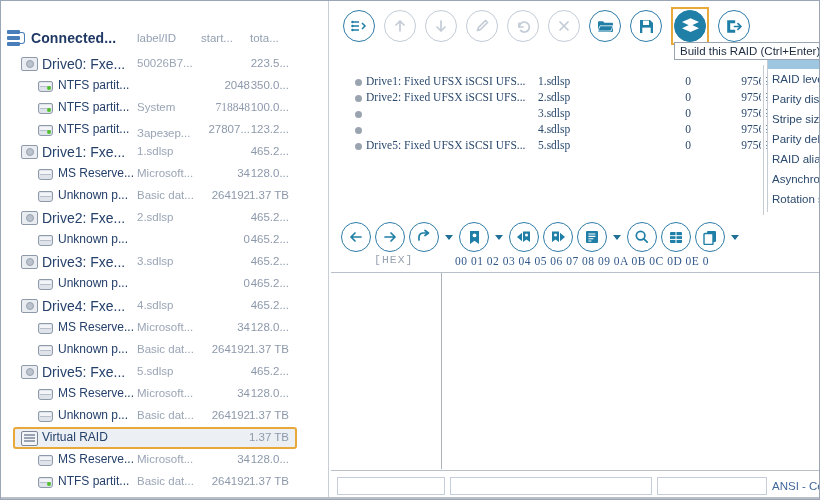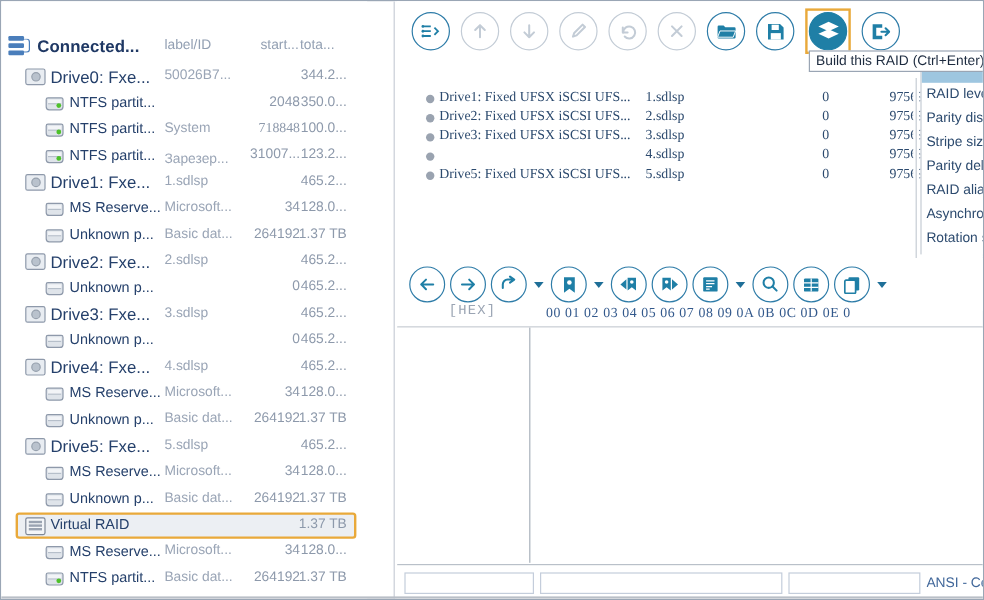--- a/index.html
+++ b/index.html
@@ -119,32 +119,32 @@
       <div class="th-icon">
         <div class="icon-server">
             <i></i>
             <i></i>
             <i></i>
             <u></u>
           </div>
       </div>
       <div class="th-title">Connected...</div>
       <div class="th-col" style="position:absolute;left:136px;">label/ID</div>
-      <div class="th-col" style="position:absolute;left:200px;margin-left:16px;">start...</div>
+      <div class="th-col" style="position:absolute;left:200px;">start...</div>
       <div class="th-col" style="position:absolute;left:249px;">tota...</div>
     </div>
 
     <div id="tree-rows">
         <div class="trow drive">
           <div class="ic" style="position: absolute; left: 18px; top: 0px; height: 22px; width: 20px; display: flex; align-items: center;">
             <div class="icon-drive"></div>
           </div>
           <div class="nm" style="position: absolute; left: 41px; top: 3px;">Drive0: Fxe...</div>
           <div class="lb" style="left: 136px; top: 4px;">50026B7...</div>
-          <div class="tt" style="left: 232px; top: 4px; width: 56px;">344.2...</div>
+          <div class="tt" style="left: 232px; top: 4px; width: 56px;">223.5...</div>
         </div>
         <div class="trow partition">
           <div class="ic" style="position: absolute; left: 34px; top: 0px; height: 22px; width: 20px; display: flex; align-items: center;">
             <div class="icon-part led"></div>
           </div>
           <div class="nm" style="position: absolute; left: 57px; top: 3px;">NTFS partit...</div>
           <div class="lb" style="left: 136px; top: 4px; margin-top: 48px;">Зарезер...</div>
           <div class="st" style="left: 186px; top: 4px; width: 63px;">2048</div>
           <div class="tt" style="left: 232px; top: 4px; width: 56px; text-align: right;">350.0...</div>
         </div>
@@ -155,21 +155,21 @@
           <div class="nm" style="position: absolute; left: 57px; top: 3px;">NTFS partit...</div>
           <div class="lb" style="left: 136px; top: 4px;">System</div>
           <div class="st" style="left: 186px; top: 4px; width: 63px; font-family: Liberation Serif, serif;">718848</div>
           <div class="tt" style="left: 232px; top: 4px; width: 56px;">100.0...</div>
         </div>
         <div class="trow partition">
           <div class="ic" style="position: absolute; left: 34px; top: 0px; height: 22px; width: 20px; display: flex; align-items: center;">
             <div class="icon-part led"></div>
           </div>
           <div class="nm" style="position: absolute; left: 57px; top: 3px;">NTFS partit...</div>
-          <div class="st" style="left: 186px; top: 4px; width: 63px;">31007...</div>
+          <div class="st" style="left: 186px; top: 4px; width: 63px;">27807...</div>
           <div class="tt" style="left: 232px; top: 4px; width: 56px;">123.2...</div>
         </div>
         <div class="trow drive">
           <div class="ic" style="position: absolute; left: 18px; top: 0px; height: 22px; width: 20px; display: flex; align-items: center;">
             <div class="icon-drive"></div>
           </div>
           <div class="nm" style="position: absolute; left: 41px; top: 3px;">Drive1: Fxe...</div>
           <div class="lb" style="left: 136px; top: 4px;">1.sdlsp</div>
           <div class="tt" style="left: 232px; top: 4px; width: 56px;">465.2...</div>
         </div>
@@ -409,21 +409,20 @@
         </div>
         <div class="srow">
           <div class="dot"></div>
           <div class="c0">Drive2: Fixed UFSX iSCSI UFS...</div>
           <div class="c1">2.sdlsp</div>
           <div class="c2">0</div>
           <div class="c3">975699967</div>
         </div>
         <div class="srow">
           <div class="dot"></div>
-          <div class="c0">Drive3: Fixed UFSX iSCSI UFS...</div>
           <div class="c1">3.sdlsp</div>
           <div class="c2">0</div>
           <div class="c3">975699967</div>
         </div>
         <div class="srow">
           <div class="dot"></div>
           <div class="c1">4.sdlsp</div>
           <div class="c2">0</div>
           <div class="c3">975699967</div>
         </div>

